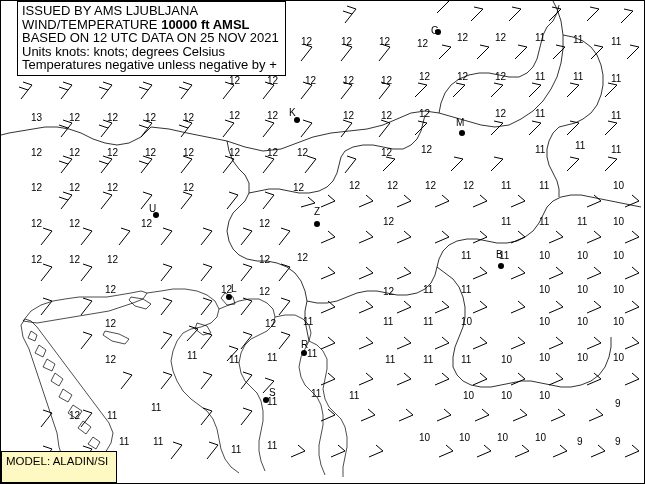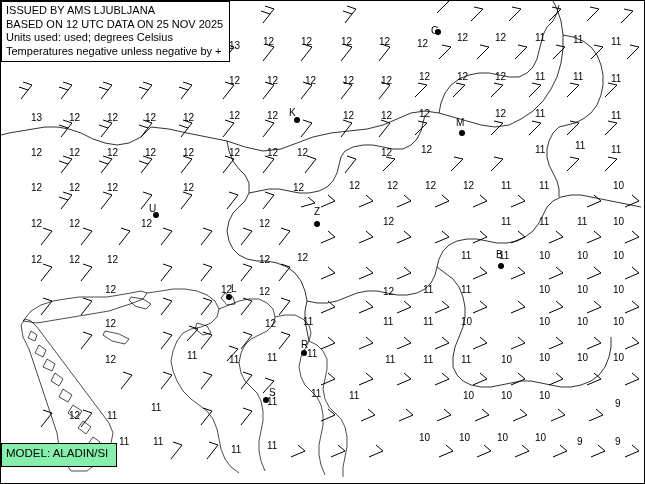--- a/index.html
+++ b/index.html
@@ -21,44 +21,44 @@
   }
   #chart-svg {
     position: absolute;
     left: 0;
     top: 0;
     width: 645px;
     height: 484px;
   }
   .legend-box {
     position: absolute;
-    left: 0;
+    left: 16px;
     top: 0;
     background: #ffffff;
     border: 1px solid #000000;
     padding: 2px 6px 3px 4px;
-    font-size: 11px;
+    font-size: 13px;
     line-height: 13.5px;
     color: #000000;
     white-space: nowrap;
     z-index: 20;
   }
   .legend-box div {
     white-space: nowrap;
   }
   .legend-strong {
     font-weight: bold;
   }
   .model-box {
     position: absolute;
     left: 0;
-    bottom: 16px;
-    background: #86efac;
+    bottom: 0;
+    background: #fef9c3;
     border: 1px solid #000000;
-    padding: 2px 8px 6px 4px;
+    padding: 2px 8px 14px 4px;
     font-size: 11.5px;
     line-height: 14px;
     color: #000000;
     white-space: nowrap;
     z-index: 20;
   }
   text.temp-label {
     font-family: "Liberation Sans", sans-serif;
     font-size: 10px;
     fill: #000000;
@@ -476,20 +476,21 @@
         <circle cx="500" cy="265" r="3" class="city-dot"></circle>
         <text x="300" y="347" class="city-label">R</text>
         <circle cx="303" cy="352" r="3" class="city-dot"></circle>
         <text x="268" y="395" class="city-label">S</text>
         <circle cx="265" cy="399" r="3" class="city-dot"></circle>
       </g>
   </svg>
 
   <div class="legend-box">
     <div>ISSUED BY AMS LJUBLJANA</div>
-    <div>BASED ON 12 UTC DATA ON 25 NOV 2025</div>
-    <div>Units used: used; degrees Celsius</div>
+    <div><span>WIND/TEMPERATURE </span><span class="legend-strong">10000 ft AMSL</span></div>
+    <div>BASED ON 12 UTC DATA ON 25 NOV 2021</div>
+    <div>Units knots: knots; degrees Celsius</div>
     <div>Temperatures negative unless negative by +</div>
   </div>
 
   <div class="model-box">MODEL: ALADIN/SI</div>
 
 </div>
 
 </body></html>

